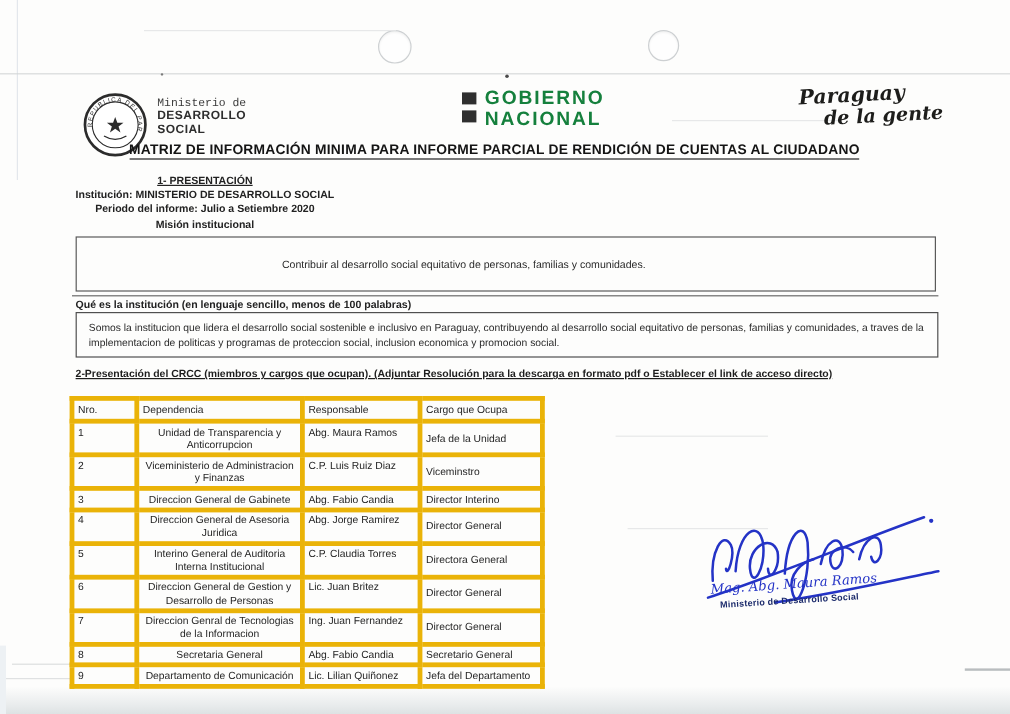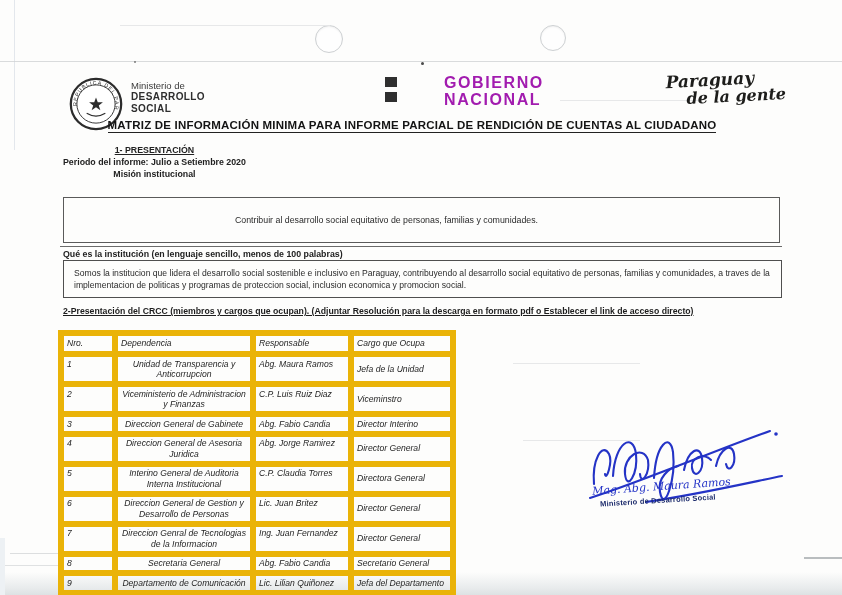--- a/index.html
+++ b/index.html
@@ -17,26 +17,26 @@
   .streak{background:#e4e6e7;height:1px;opacity:.9;}
   .speck{background:#4a4a4a;border-radius:50%;}
   .binder-hole{border:1.5px solid #cdd0d2;border-radius:50%;background:#fefefe;box-shadow:inset 0 1px 2px rgba(0,0,0,.06);}
   .bottom-band{left:0;top:572px;width:842px;height:23px;background:linear-gradient(#fdfdfc,#e8ebec 70%,#dde2e3);}
   .bottom-sliver{left:0;top:538px;width:5px;height:57px;background:#edf1f4;}
   .gray-dash-right{left:804px;top:557px;width:38px;height:2px;background:#b9bdbf;}
 
   
   .seal{left:68px;top:76px;width:56px;height:56px;}
   .ministry-text{left:131px;top:80px;line-height:11px;}
-  .ministry-text .serif{font-family:Liberation Sans, sans-serif;font-size:9.5px;color:#3a3a3a;}
+  .ministry-text .serif{font-family:Liberation Mono, monospace;font-size:9.5px;color:#3a3a3a;}
   .ministry-text .bold{font-size:10px;font-weight:bold;color:#2e2e2e;letter-spacing:.4px;line-height:11.5px;}
   .gob{left:385px;top:74px;display:flex;gap:7px;}
   .gob-squares{display:flex;flex-direction:column;gap:5px;padding-top:3px;}
   .gob-squares div{width:12px;height:10px;background:#2f2f2f;}
-  .gob-text div{font-size:16px;font-weight:bold;color:#a21caf;letter-spacing:1.6px;line-height:17px;margin-left:40px;}
+  .gob-text div{font-size:16px;font-weight:bold;color:#15803d;letter-spacing:1.6px;line-height:17px;}
   .slogan{left:666px;top:70px;font-family:"DejaVu Serif",serif;font-style:italic;font-weight:bold;color:#1d1d1b;transform:rotate(-3deg);}
   .slogan .l1{font-size:17px;line-height:18px;}
   .slogan .l2{font-size:16px;margin-left:20px;line-height:17px;}
 
   .doc-title{left:0;top:115px;width:824px;text-align:center;}
   .doc-title span{font-size:11.5px;font-weight:bold;color:#141414;letter-spacing:.2px;border-bottom:1.5px solid #222;padding-bottom:1px;}
 
   
   .sec1{left:63px;top:144px;font-size:8.8px;font-weight:bold;line-height:12.2px;color:#222;text-align:center;}
   .sec1 .underl{text-decoration:underline;}
@@ -46,21 +46,21 @@
   .what-rule{left:60px;top:246px;width:722px;height:1px;background:#6a6a6a;}
   .what-label{left:63px;top:249px;font-size:8.8px;font-weight:bold;color:#222;}
   .what-box{left:63px;top:260px;width:717px;height:36px;border:1.2px solid #4f4f4f;
     display:flex;align-items:center;justify-content:center;}
   .what-box span{font-size:8.6px;line-height:12px;color:#2a2a2a;padding:0 10px;}
 
   
   .sec2-heading{left:63px;top:306px;font-size:8.7px;font-weight:bold;color:#1d1d1d;text-decoration:underline;}
   .crcc-table{left:58px;top:330px;}
   table{border-collapse:collapse;}
-  th,td{border:6px solid #eab308;font-size:8.6px;line-height:10.5px;padding:1.5px 3px;color:#252525;font-style:italic;}
+  th,td{border:4px solid #eab308;font-size:8.6px;line-height:10.5px;padding:1.5px 3px;color:#252525;}
   th{font-weight:normal;text-align:left;height:12px;}
   td.c-nro{vertical-align:top;}
   td.c-dep{text-align:center;}
   td.c-resp{vertical-align:top;}
   td.c-cargo{vertical-align:middle;}
 
   
   .signature{left:586px;top:404px;width:210px;height:120px;}
   .sig-name{position:absolute;left:6px;top:76px;font-family:"DejaVu Serif",serif;font-style:italic;
     font-size:11px;color:#2433c6;transform:rotate(-4deg);white-space:nowrap;}
@@ -115,20 +115,21 @@
   <div class="l1">Paraguay</div>
   <div class="l2">de la gente</div>
 </div>
 
 <div class="abs doc-title">
   <span>MATRIZ DE INFORMACIÓN MINIMA PARA INFORME PARCIAL DE RENDICIÓN DE CUENTAS AL CIUDADANO</span>
 </div>
 
 <div class="abs sec1">
   <div class="underl">1- PRESENTACIÓN</div>
+  <div>Institución: MINISTERIO DE DESARROLLO SOCIAL</div>
   <div>Periodo del informe: Julio a Setiembre 2020</div>
   <div>Misión institucional</div>
 </div>
 <div class="abs mission-box">
   <span>Contribuir al desarrollo social equitativo de personas, familias y comunidades.</span>
 </div>
 <div class="abs what-rule"></div>
 <div class="abs what-label">Qué es la institución (en lenguaje sencillo, menos de 100 palabras)</div>
 <div class="abs what-box">
   <span>Somos la institucion que lidera el desarrollo social sostenible e inclusivo en Paraguay, contribuyendo al desarrollo social equitativo de personas, familias y comunidades, a traves de la implementacion de politicas y programas de proteccion social, inclusion economica y promocion social.</span>

